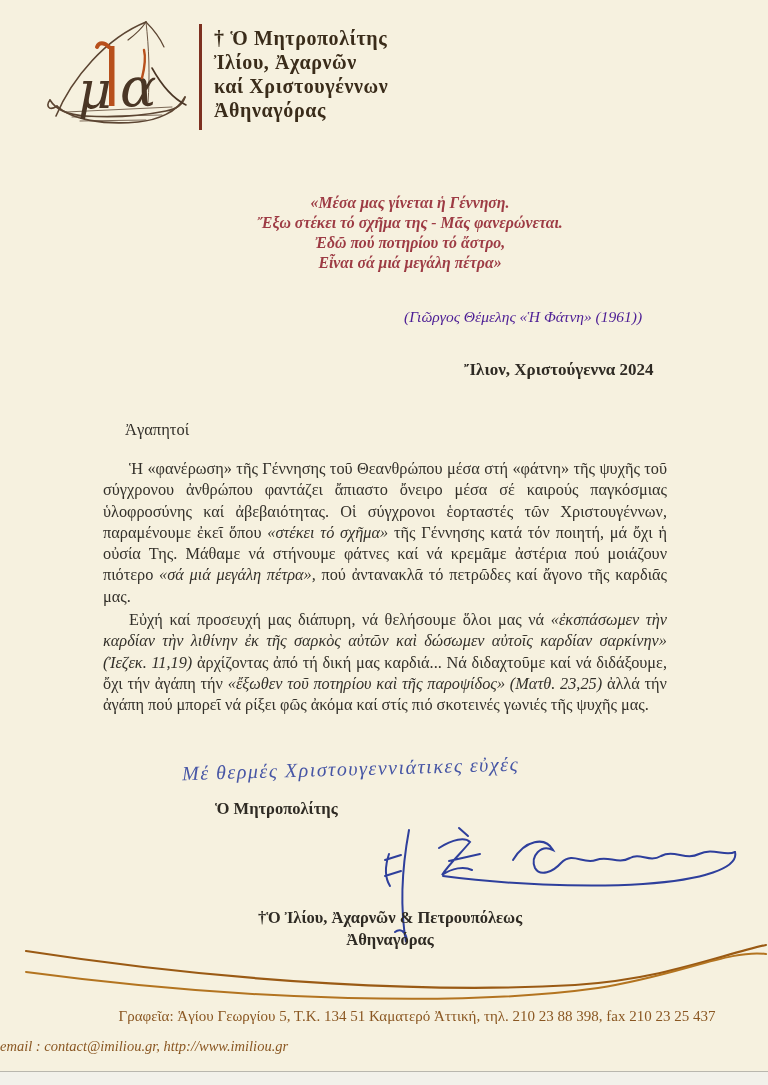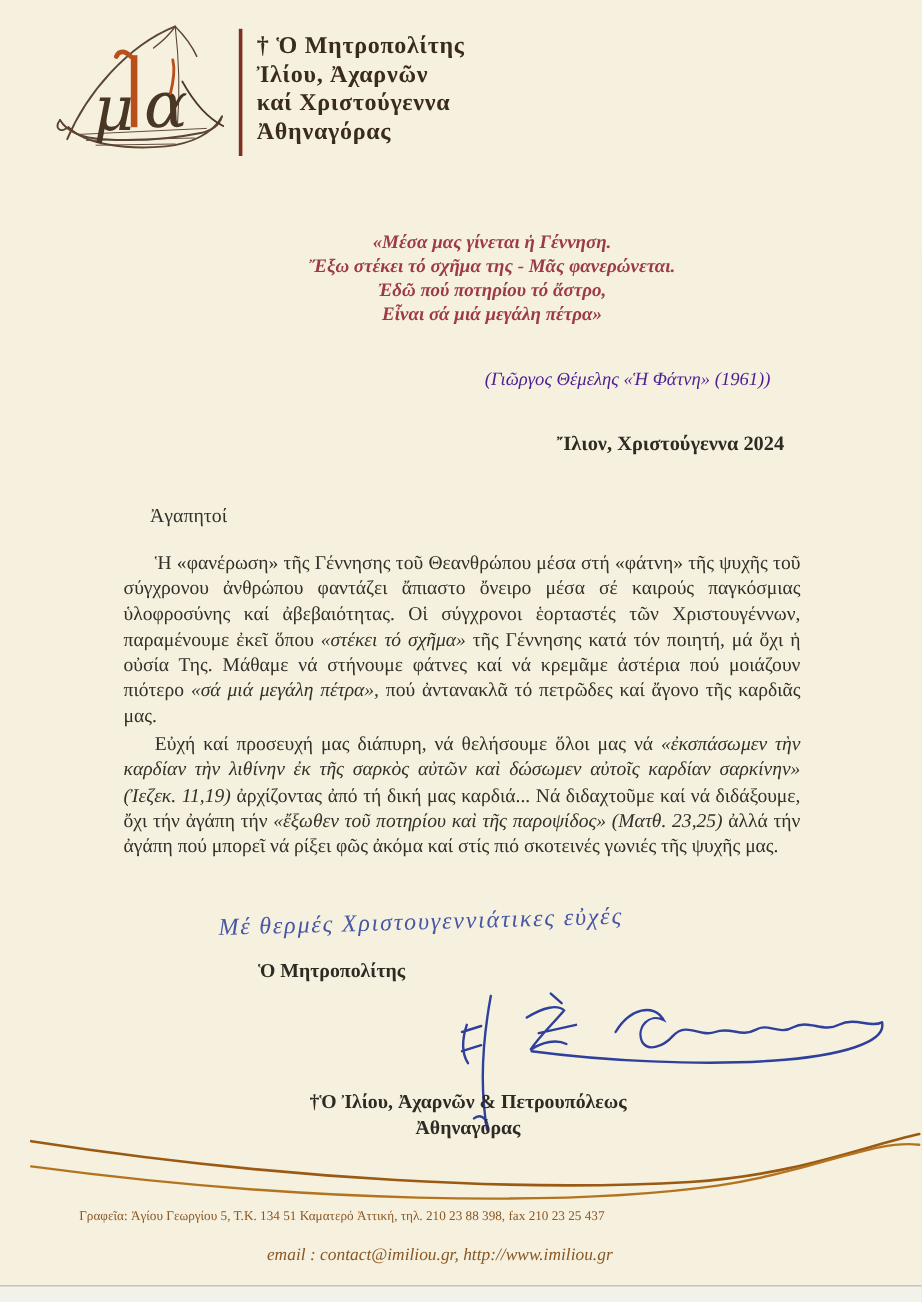--- a/index.html
+++ b/index.html
@@ -58,25 +58,25 @@
     font-size:16.5px;font-weight:700;color:#2f2b24;
   }
   .name2{
     position:absolute;left:215px;top:930px;width:350px;text-align:center;
     font-size:16.5px;font-weight:700;color:#2f2b24;
   }
   
   .waves{position:absolute;left:0;top:936px;}
   .footer-address{
     position:absolute;left:66px;top:1008px;width:702px;
-    font-size:11px;color:#8a5722;white-space:nowrap;
+    text-align:center;font-size:15px;color:#8a5722;white-space:nowrap;
   }
   .footer-contact{
     position:absolute;left:0;top:1038px;width:733px;
-    text-align:center;font-size:14.5px;color:#8a5722;font-style:italic;
+    text-align:left;font-size:14.5px;color:#8a5722;font-style:italic;
   }
   .scan-edge{
     position:absolute;left:0;top:1071px;width:768px;height:14px;
     background:#f2f1ea;border-top:1.5px solid #b9b7ae;
   }
 </style>
 </head>
 <body>
 
 <div class="paper">
@@ -104,21 +104,21 @@
     <text x="74" y="90" font-family="DejaVu Serif, serif" font-style="italic" font-size="54" fill="#4a3625">α</text>
     <path d="M 106 52 C 116 70, 126 82, 140 89" fill="none" stroke="#4a3625" stroke-width="1.6" stroke-linecap="round"></path>
     <path d="M 96 62 C 99 50, 100 42, 98 34" fill="none" stroke="#b8501c" stroke-width="2.4" stroke-linecap="round"></path>
   </svg>
 
   <div class="lh-divider"></div>
 
   <div class="lh-text">
     <div>† Ὁ Μητροπολίτης</div>
     <div>Ἰλίου, Ἀχαρνῶν</div>
-    <div>καί Χριστούγεννα</div>
+    <div>καί Χριστουγέννων</div>
     <div>Ἀθηναγόρας</div>
   </div>
 
   <div class="poem">
     <div>«Μέσα μας γίνεται ἡ Γέννηση.</div>
     <div>Ἔξω στέκει τό σχῆμα της - Μᾶς φανερώνεται.</div>
     <div>Ἐδῶ πού ποτηρίου τό ἄστρο,</div>
     <div>Εἶναι σά μιά μεγάλη πέτρα»</div>
   </div>
 

